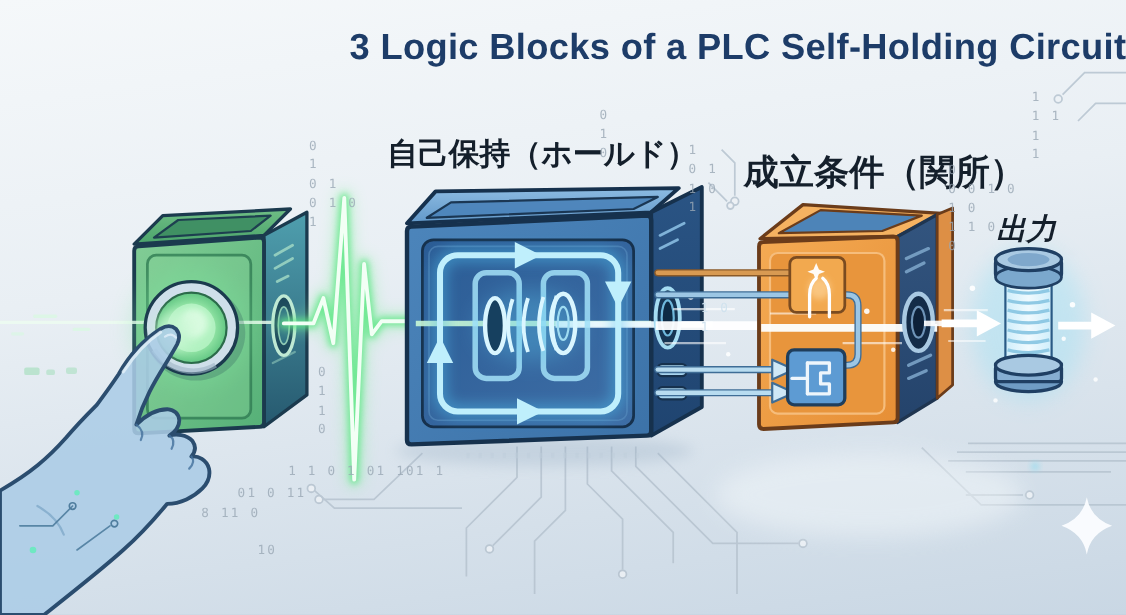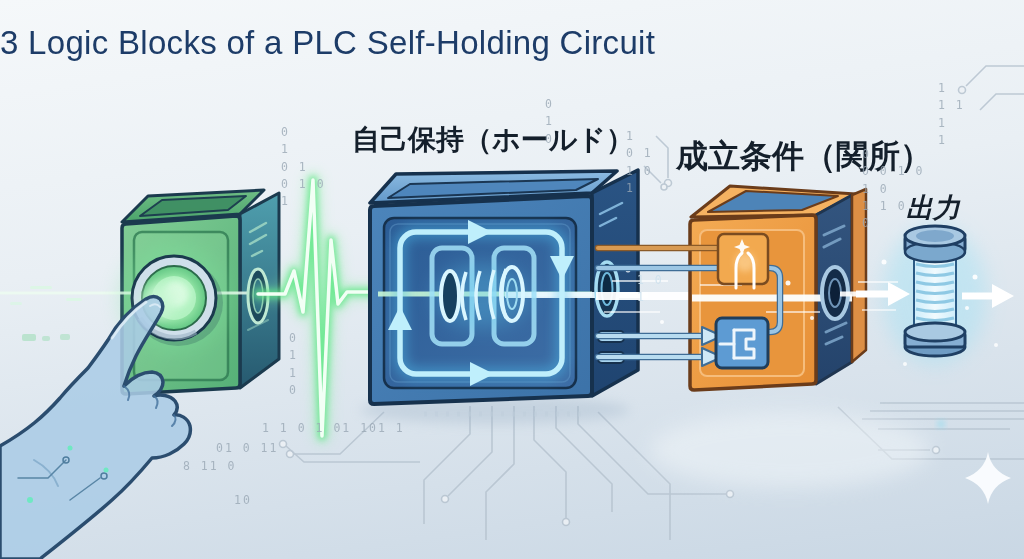--- a/index.html
+++ b/index.html
@@ -3,22 +3,22 @@
 <meta charset="utf-8">
 <style>
   html,body{margin:0;padding:0;background:#9fb0c0;}
   .stage{
     position:relative;width:1024px;height:559px;overflow:hidden;
     font-family:"Liberation Sans",sans-serif;
     background:linear-gradient(172deg,#f5f8fa 0%,#e9eff4 40%,#d9e3ec 70%,#c9d7e4 100%);
   }
   .stage svg{position:absolute;left:0;top:0;}
   .title{
-    position:absolute;top:24px;left:0;width:100%;text-align:left;
-    font-size:33px;font-weight:normal;color:#1d3c68;letter-spacing:.3px;white-space:nowrap;
+    position:absolute;top:24px;left:0;width:100%;text-align:right;
+    font-size:33px;font-weight:bold;color:#1d3c68;letter-spacing:.3px;white-space:nowrap;
   }
   .lbl{position:absolute;font-weight:bold;color:#141f2b;white-space:nowrap;}
   .lbl-trigger{left:118px;top:134px;font-size:27px;}
   .lbl-hold{left:352px;top:121px;font-size:28px;}
   .lbl-gate{left:676px;top:135px;font-size:32px;}
   .lbl-output{left:906px;top:190px;font-size:27px;font-style:italic;}
   .bin{
     position:absolute;font-family:"DejaVu Sans Mono",monospace;font-size:11.5px;
     line-height:1.5;letter-spacing:2px;color:#9aa8b5;opacity:.8;white-space:pre-line;
   }

